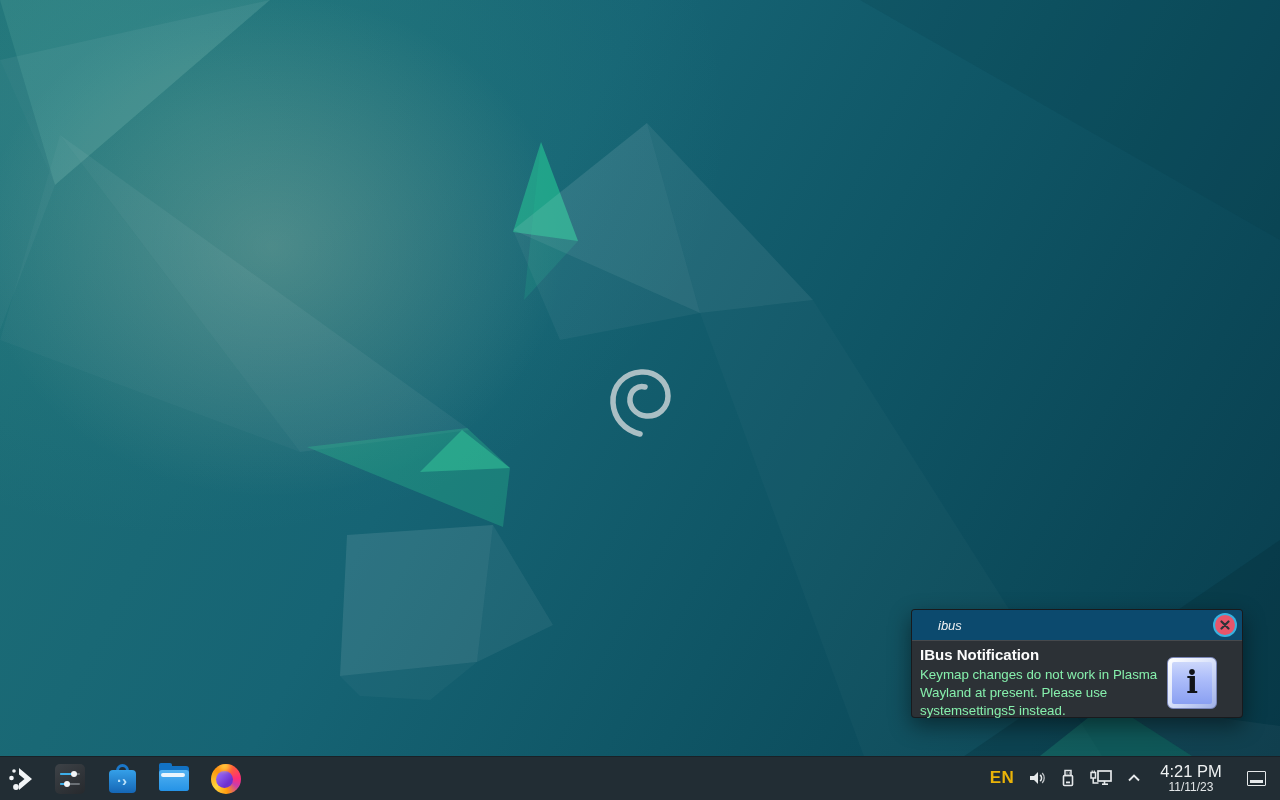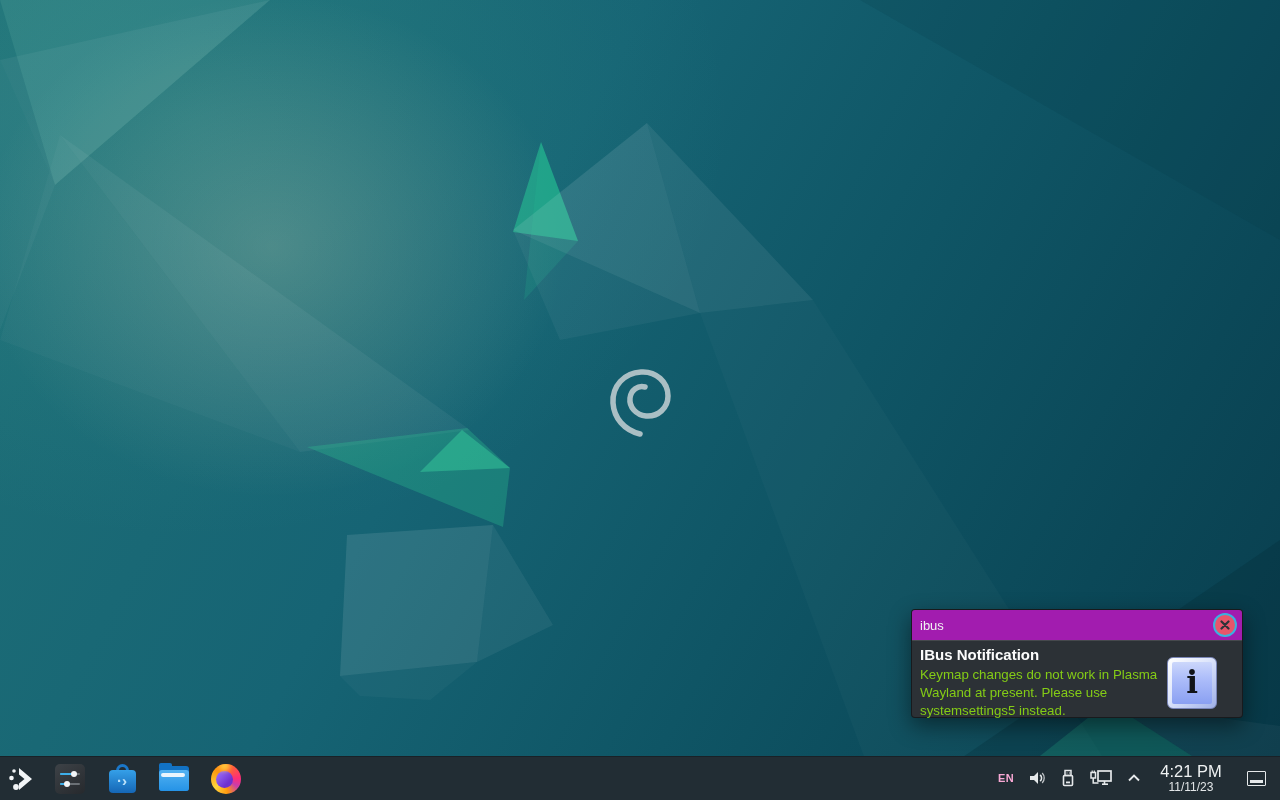--- a/index.html
+++ b/index.html
@@ -9,30 +9,30 @@
       radial-gradient(420px 360px at 272px 246px, rgba(255,235,195,0.20), rgba(255,235,195,0) 70%),
       radial-gradient(900px 700px at 15% 15%, rgba(90,200,175,0.16), rgba(90,200,175,0) 60%),
       linear-gradient(118deg,#1f7077 0%,#166474 38%,#0f5565 62%,#0b4858 82%,#093d4d 100%);}
   .wp-svg{position:absolute;inset:0;width:100%;height:100%;}
 
   
   .notification{position:absolute;left:911px;top:609px;width:332px;height:109px;
     background:#2c3136;border-radius:4px;box-sizing:border-box;
     border:1px solid rgba(0,0,0,0.45);
     box-shadow:0 8px 22px rgba(0,0,0,0.45);color:#eff0f1;}
-  .notif-header{height:30px;display:flex;align-items:center;padding:0 7px 0 8px;
-    background:#a21caf;border-bottom:1px solid #46494d;border-radius:3px 3px 0 0;}
+  .notif-header{height:30px;display:flex;align-items:center;padding:0 7px 0 26px;
+    background:#0c4a6e;border-bottom:1px solid #46494d;border-radius:3px 3px 0 0;font-style:italic;}
   .notif-appname{font-size:13px;color:#f0f1f2;}
   .close-btn{margin-left:auto;width:20px;height:20px;border-radius:50%;
     background:#e8556a;border:none;padding:0;display:flex;align-items:center;justify-content:center;
     box-shadow:0 0 0 2px #39b2e0;cursor:default;}
   .notif-content{display:flex;padding:5px 25px 8px 8px;gap:10px;}
   .notif-text{width:252px;}
   .notif-title{font-weight:bold;font-size:15px;color:#fcfcfc;margin-bottom:3px;}
-  .notif-message{font-size:13.3px;line-height:1.37;color:#84cc16;}
+  .notif-message{font-size:13.3px;line-height:1.37;color:#86efac;}
   .ibus-key{width:52px;height:52px;align-self:center;border-radius:6px;
     background:linear-gradient(135deg,#ffffff 0%,#dde5fb 45%,#9fb0e8 100%);
     border:1px solid #7a86b8;box-sizing:border-box;padding:4px;}
   .ibus-key-face{width:100%;height:100%;border-radius:2px;box-sizing:border-box;
     background:linear-gradient(180deg,#ccd7fb 0%,#aebefa 38%,#8aa0f2 100%);
     display:flex;align-items:center;justify-content:center;}
   .ibus-letter{font-family:"DejaVu Serif",serif;font-weight:bold;font-size:31px;
     color:#121418;line-height:1;transform:translateY(-1px);}
 
   
@@ -63,21 +63,21 @@
     background:linear-gradient(180deg,#52b2f2 0%,#2593e6 100%);}
   .folder-stripe{position:absolute;left:2px;right:4px;top:7px;height:4px;border-radius:2px;background:#e9f5fd;}
   .icon-firefox{width:30px;height:30px;border-radius:50%;position:relative;overflow:hidden;
     background:conic-gradient(from -50deg,#ff980e,#ff5e3a 22%,#ff2d78 38%,#c93cab 48%,#ff980e 62%,#ffd53d 78%,#ff980e 100%);}
   .icon-firefox::before{content:"";position:absolute;left:18%;top:26%;width:56%;height:56%;
     border-radius:50%;background:linear-gradient(135deg,#a077ff 0%,#6e30cf 70%);}
   .icon-firefox::after{content:"";position:absolute;left:28%;top:-8%;width:34%;height:34%;
     border-radius:50%;background:#ffd53d;filter:blur(2px);opacity:.8;}
 
   .tray{margin-left:auto;display:flex;align-items:center;gap:13px;}
-  .kb-layout{font-weight:bold;font-size:11px;color:#f9a8d4;letter-spacing:.3px;padding-left:48px;}
+  .kb-layout{font-weight:bold;font-size:17px;color:#eab308;letter-spacing:.3px;padding-left:48px;}
   .clock{margin-left:3px;text-align:center;line-height:1.08;color:#eef1f2;min-width:66px;}
   .clock-time{font-size:16.5px;}
   .clock-date{font-size:12px;color:#e2e6e8;}
   .show-desktop{margin-left:10px;width:17px;height:13px;border:1.5px solid #e6e9eb;
     border-radius:1px;position:relative;box-sizing:content-box;}
   .show-desktop::after{content:"";position:absolute;left:2px;right:2px;bottom:2px;height:2.5px;background:#e6e9eb;}
 </style>
 </head>
 <body>
 

